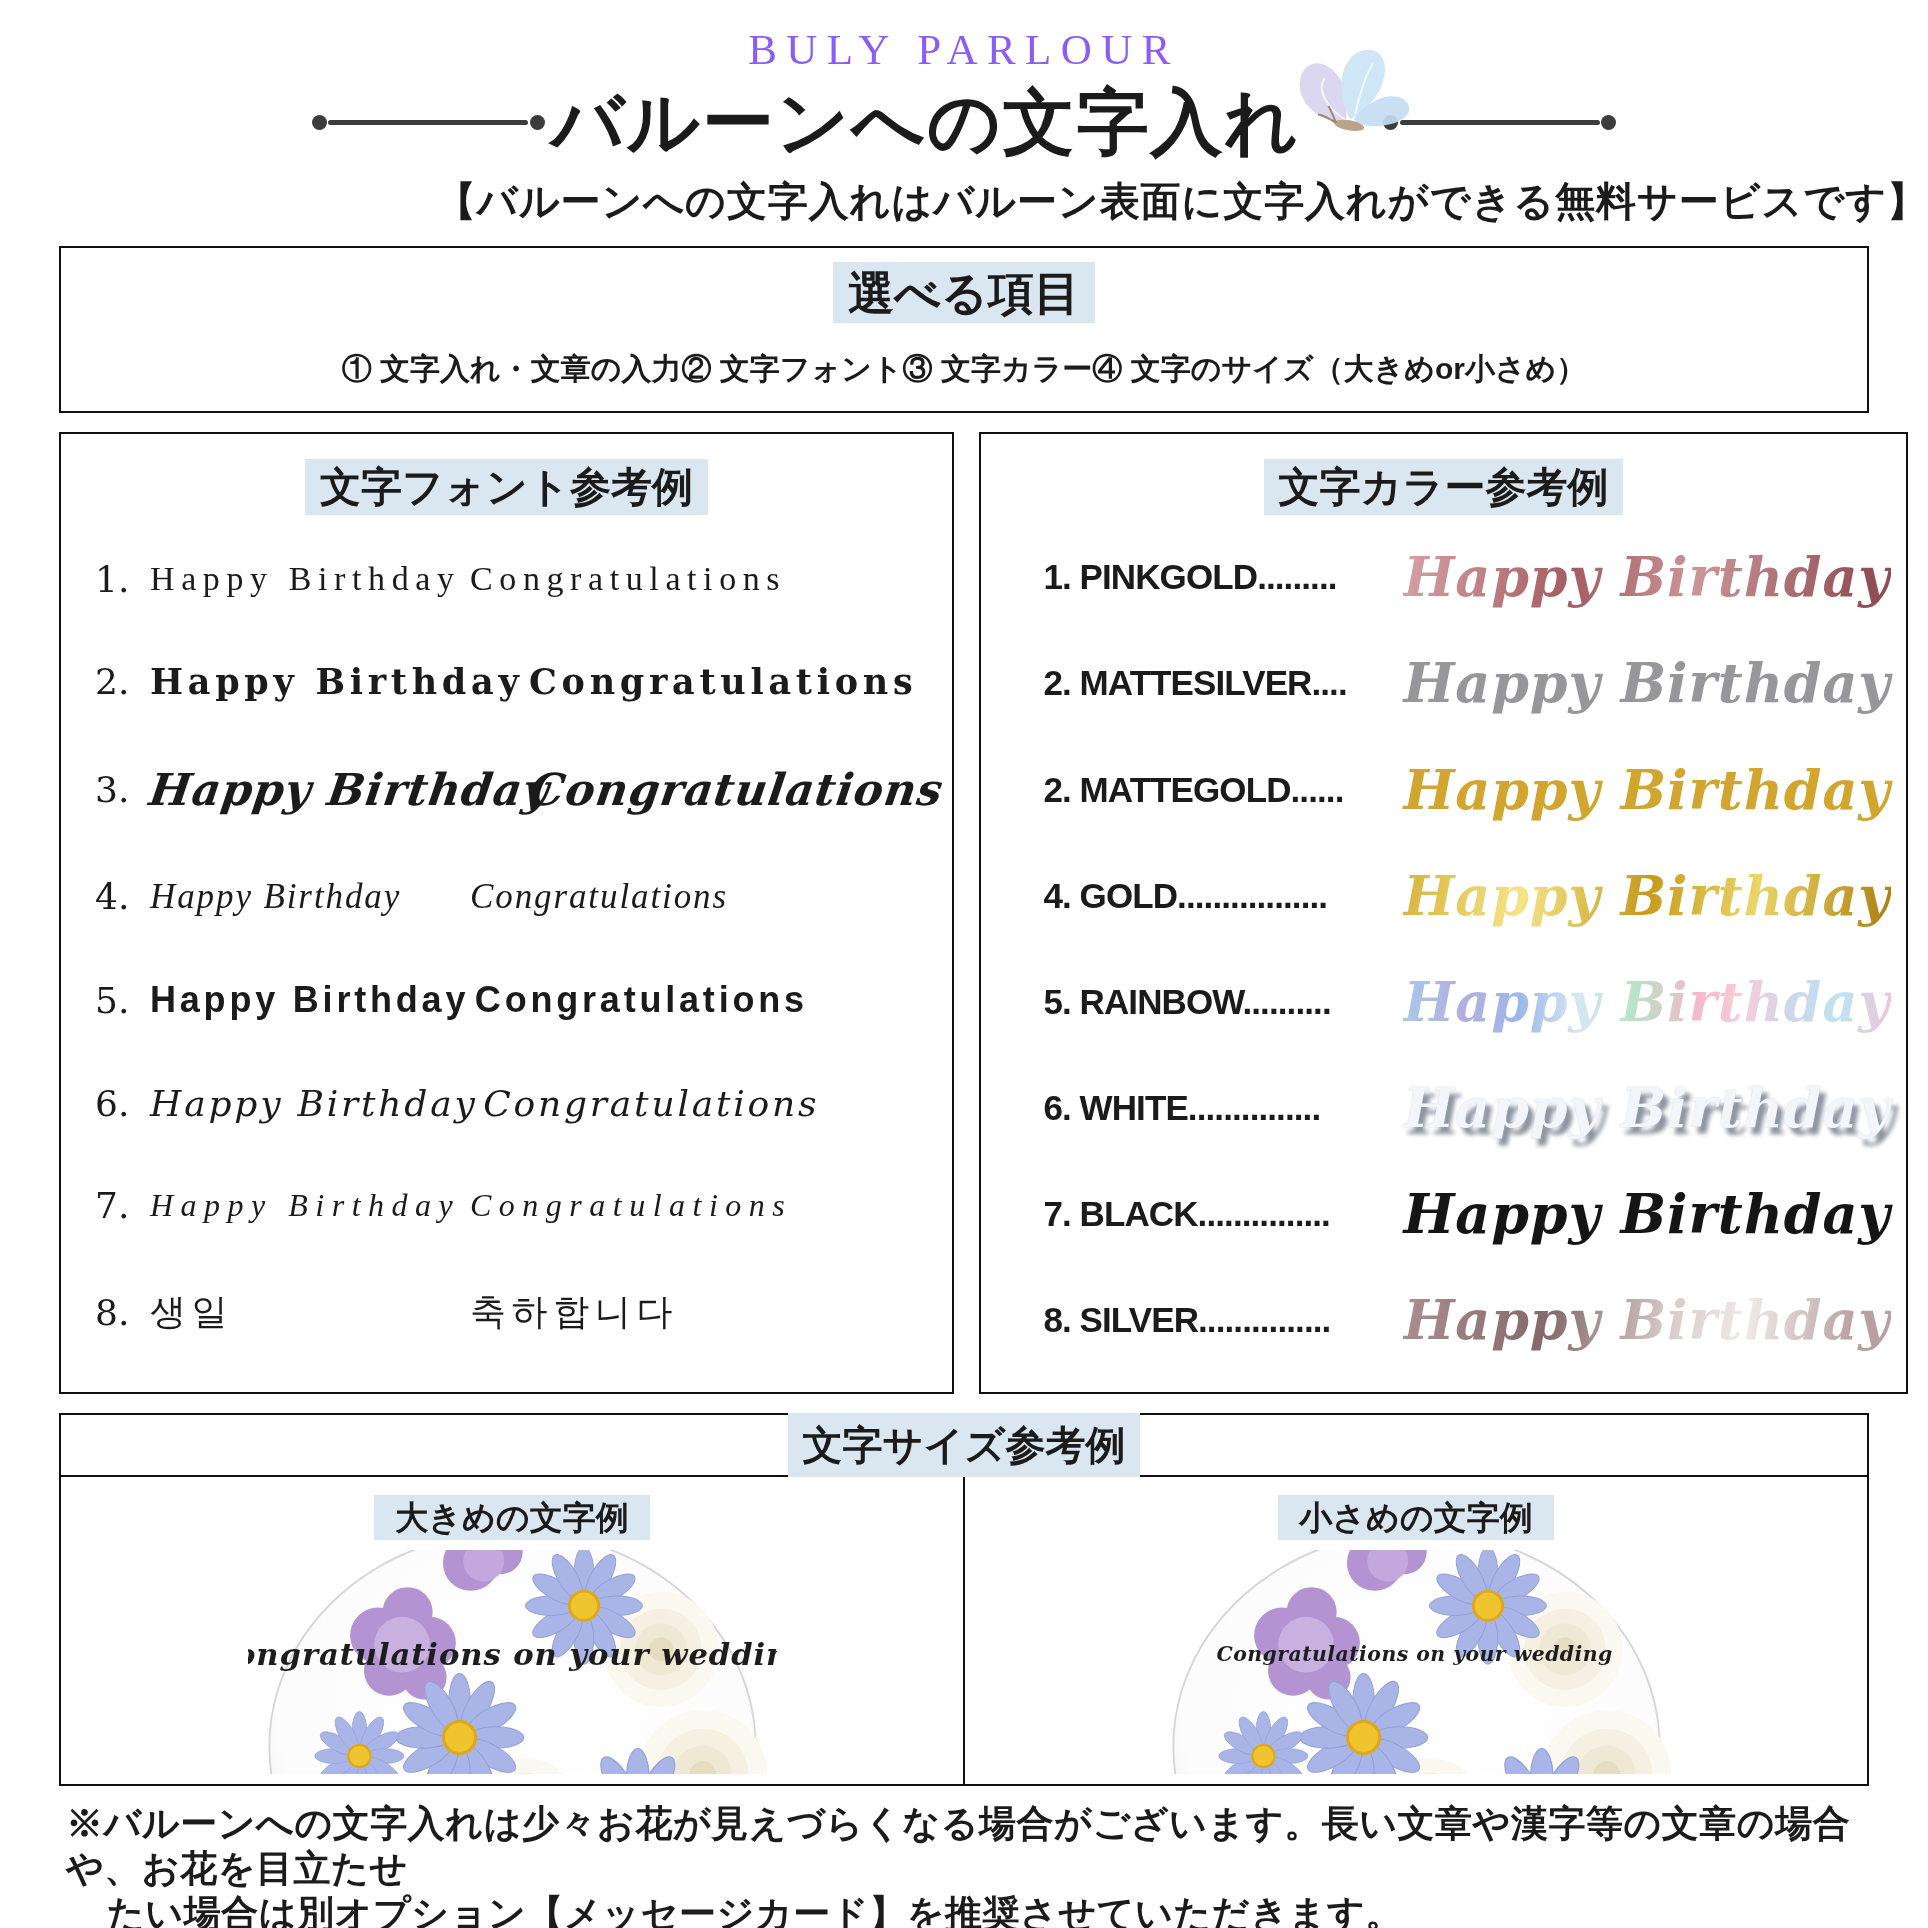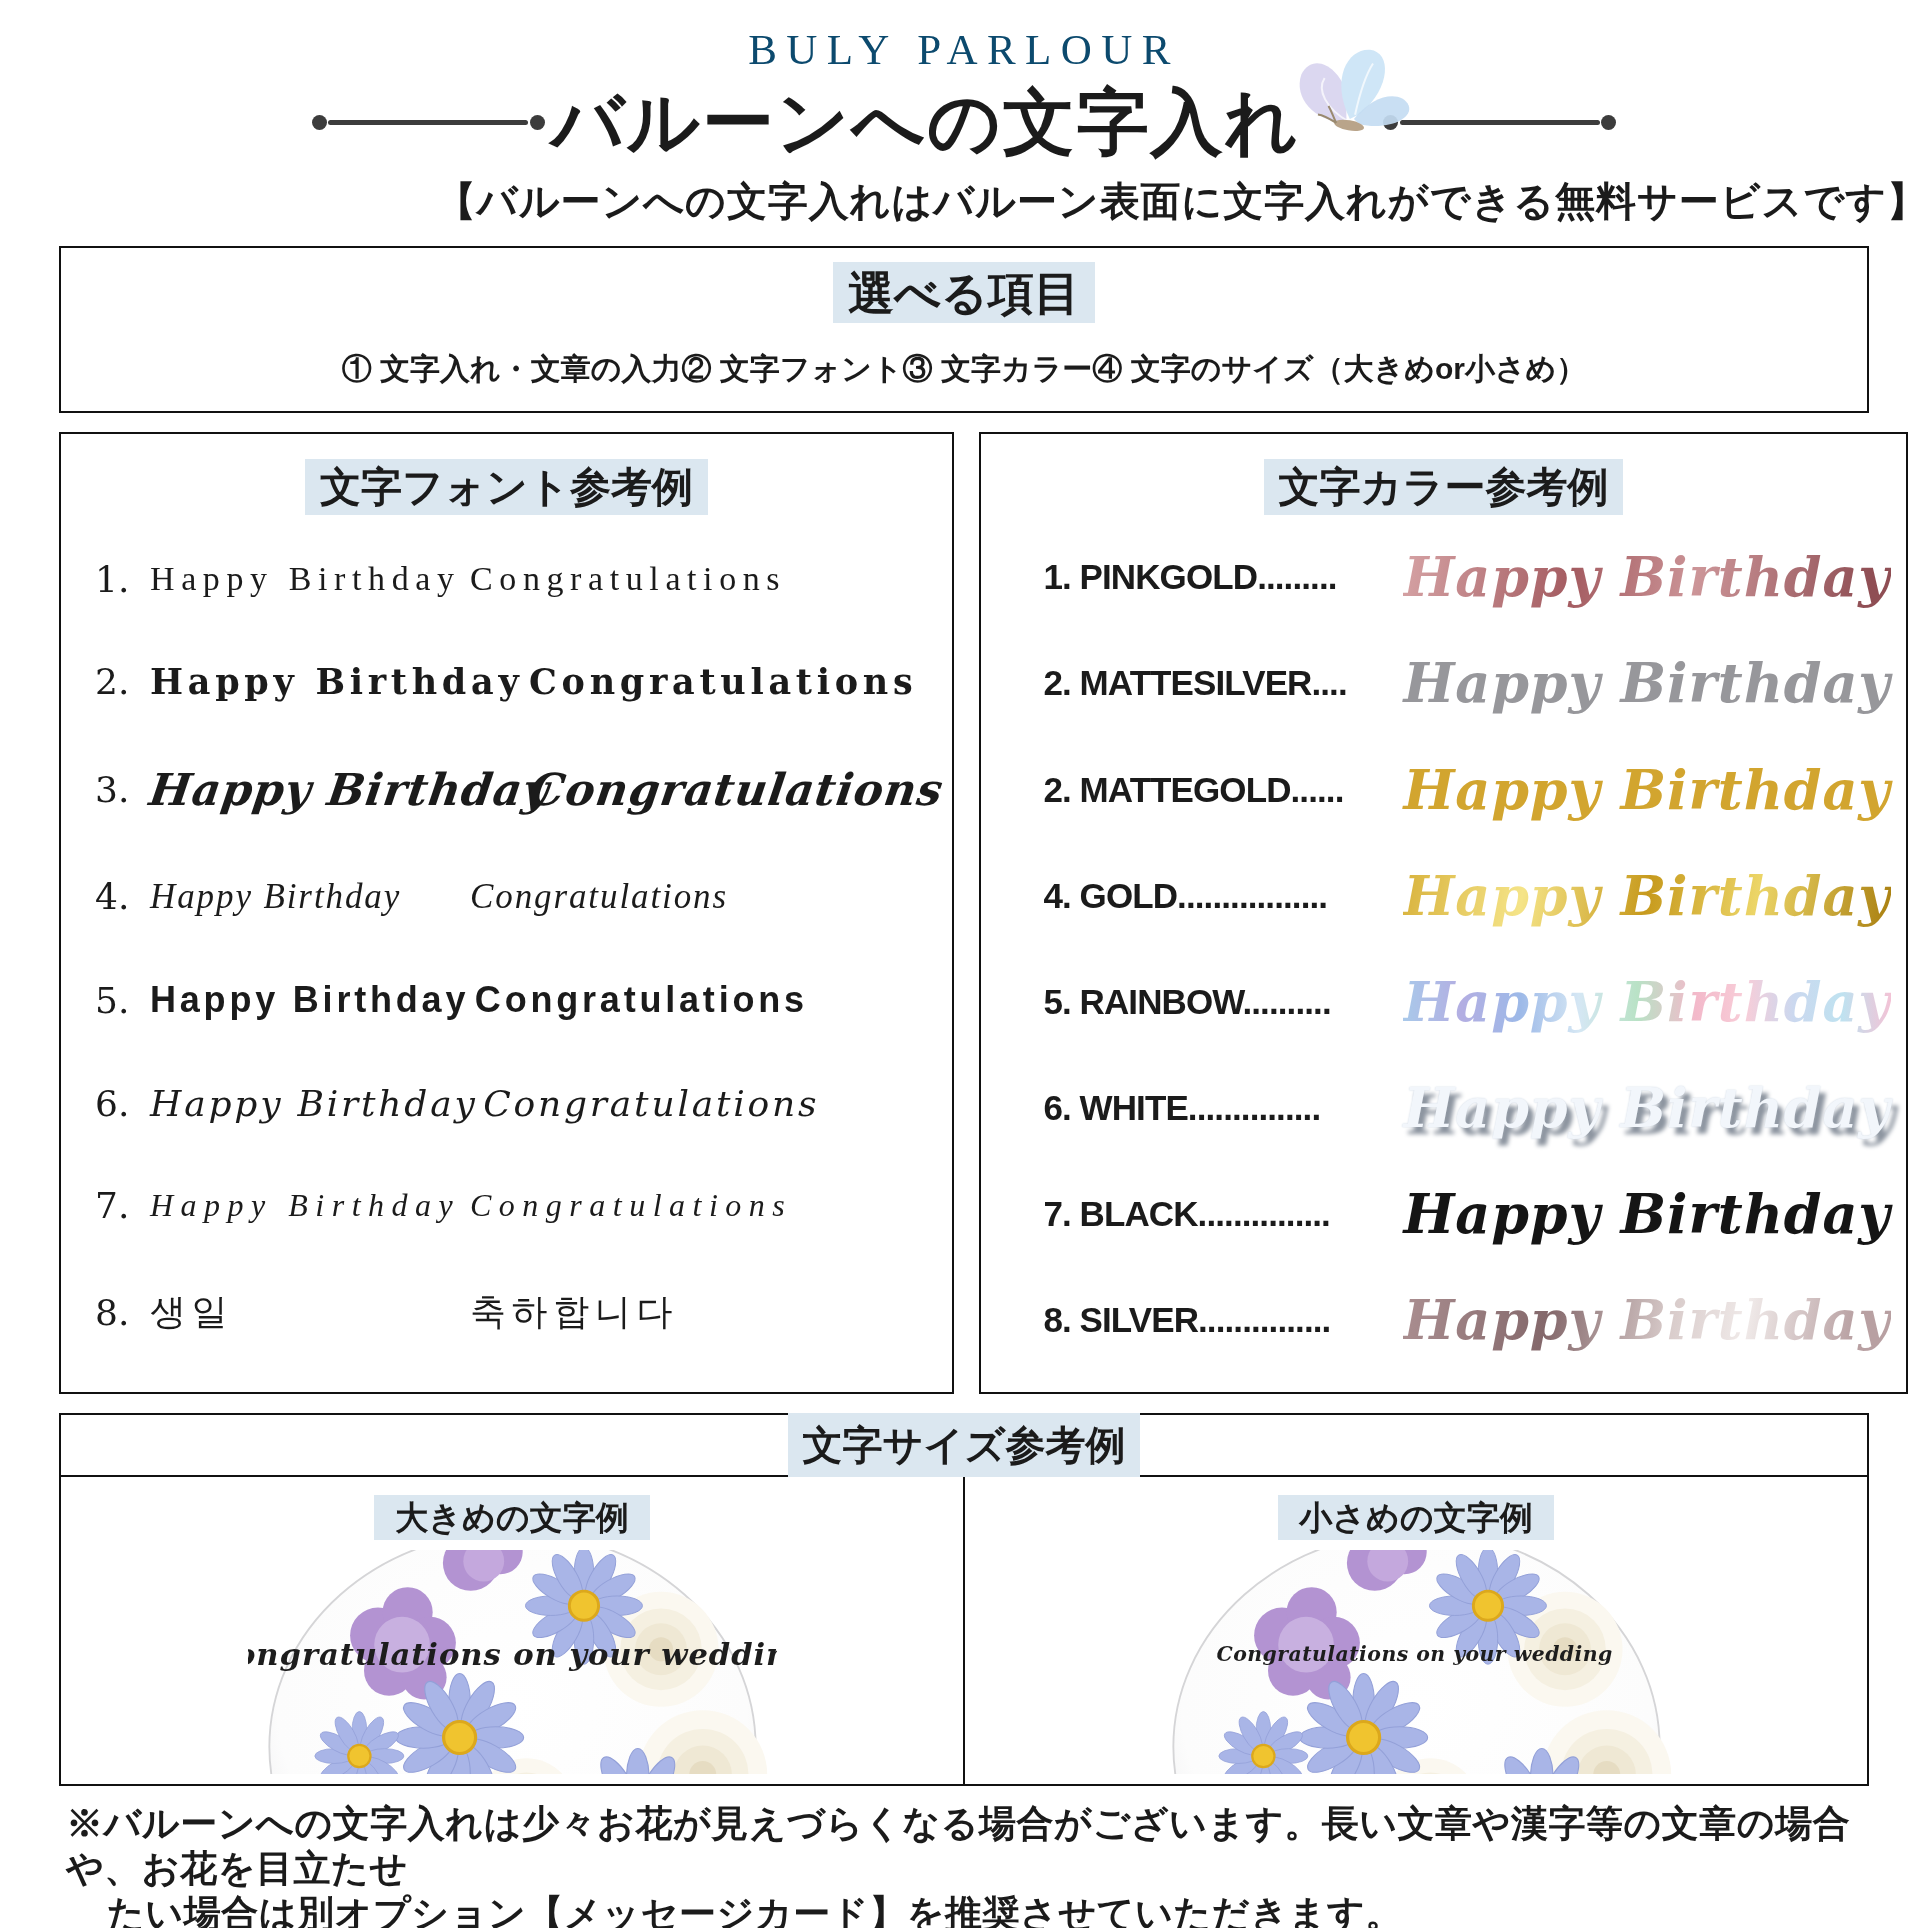--- a/index.html
+++ b/index.html
@@ -1,21 +1,21 @@
 <!DOCTYPE html>
 <html style="font-size:15px"><head>
 <meta charset="utf-8">
 <style>
   html,body{margin:0;padding:0;background:#fff;width:1928px;height:1928px;overflow:hidden;
     font-family:"Liberation Sans",sans-serif;color:#1b1b1b;}
   *{box-sizing:border-box;}
 
   
   .brand{padding-top:24.5px;text-align:center;font-family:"Liberation Serif",serif;
-    font-size:43px;letter-spacing:9.4px;font-weight:500;color:#0c4a6e;}
+    font-size:43px;letter-spacing:9.4px;font-weight:500;color:#8b5cf6;}
   .title-row{margin-top:0;display:flex;justify-content:center;align-items:center;height:98px;}
   .decor{display:flex;align-items:center;}
   .decor .dot{width:15px;height:15px;border-radius:50%;background:#3c3c3c;}
   .decor .line{width:200px;height:4.7px;background:#3c3c3c;border-radius:2.8px;margin:0 1.9px;}
   h1.title{margin:0 5.6px;font-size:72px;font-weight:900;letter-spacing:1.9px;white-space:nowrap;}
   .butterfly{width:141px;height:105px;margin:-58px -36px 0 -28px;z-index:2;}
   .subtitle{margin-top:2px;text-align:right;font-size:40px;font-weight:800;letter-spacing:0.9px;}
 
   
   .box{border:2.8px solid #111;background:#fff;}

